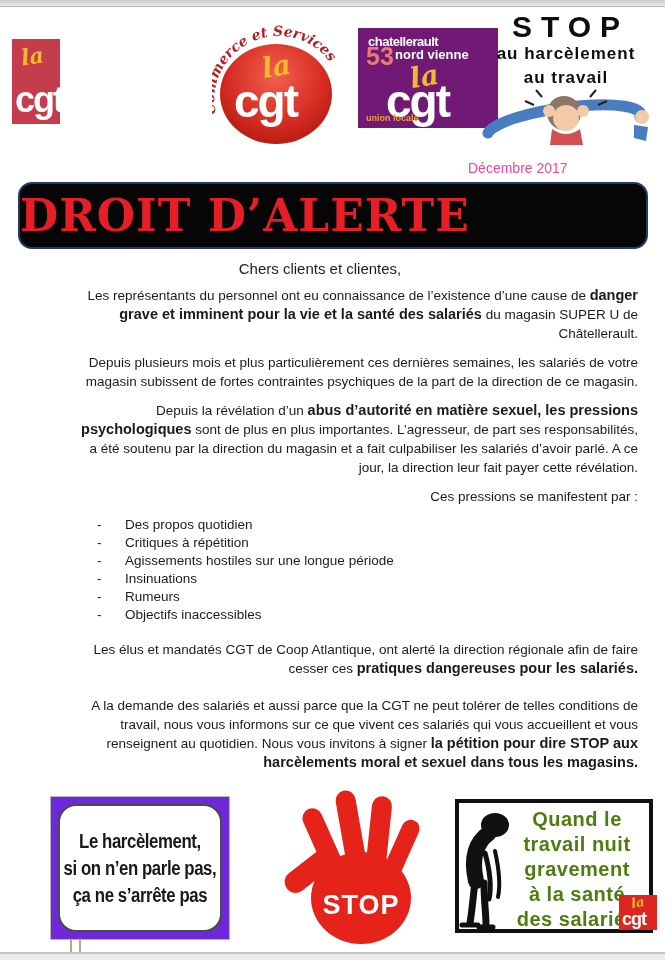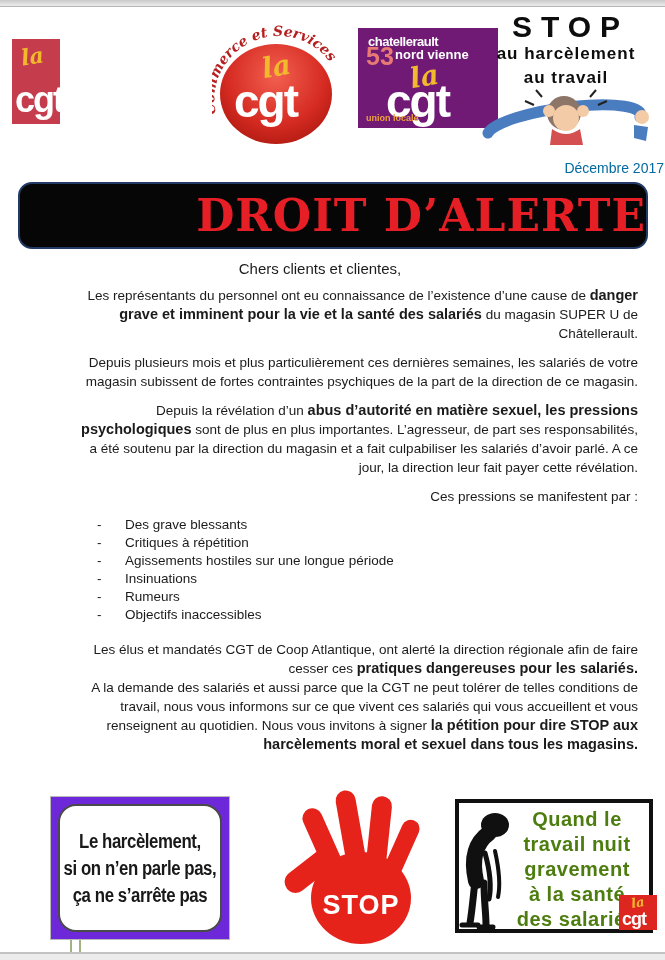--- a/index.html
+++ b/index.html
@@ -55,42 +55,42 @@
   .chat-line2 { position:absolute; left:37px; top:19px; font-size:13px; font-weight:bold; color:#fff; }
   .logo-chat .la-script { position:absolute; left:52px; top:32px; font-size:28px; transform:rotate(-10deg); }
   .logo-chat .cgt-white { position:absolute; left:28px; top:50px; font-size:46px; }
   .chat-footer { position:absolute; left:8px; bottom:5px; font-size:9px; font-weight:bold; color:#f0a23c; }
 
   .logo-stop { position:absolute; left:468px; top:12px; width:196px; height:166px; text-align:center; color:#0d0d0d; }
   .stop-word { font-size:30px; font-weight:bold; letter-spacing:9px; line-height:1; text-indent:9px; }
   .stop-line2 { font-size:17px; font-weight:bold; letter-spacing:1px; margin-top:2px; }
   .stop-line3 { font-size:17px; font-weight:bold; letter-spacing:1px; margin-top:4px; }
   .stop-cartoon { margin-top:1px; }
-  .date-line { position:absolute; left:468px; top:160px; width:196px; text-align:right; font-size:14px; color:#0369a1; }
+  .date-line { position:absolute; left:468px; top:160px; width:196px; text-align:left; font-size:14px; color:#ec4899; }
 
   
   .banner {
     position:absolute; left:18px; top:182px; width:630px; height:67px;
     background:#060606; border:2px solid #233a66; border-radius:14px;
-    display:flex; align-items:center; justify-content:flex-end;
+    display:flex; align-items:center; justify-content:flex-start;
   }
   .banner-text {
     font-family:"DejaVu Serif", serif; font-weight:bold; font-size:44px;
     color:#e51f25; letter-spacing:1px; white-space:nowrap;
   }
 
   .salutation { position:absolute; left:0; top:260px; width:640px; text-align:center; font-size:15px; color:#1c1c1c; }
 
   
   .doc-body { position:absolute; left:73px; top:286px; width:565px; font-size:13.5px; line-height:19px; color:#1b1b1b; }
   .doc-body p.para { margin-bottom:10px;text-align:right; }
   .doc-body .b { font-weight:bold; font-size:14.5px; }
   ul.pressions { list-style:none; margin:4px 0 16px 24px; font-size:13.5px; line-height:18px; }
   ul.pressions li::before { content:"-"; display:inline-block; width:28px; }
-  .grp2 p.para:first-child { margin-bottom:0; }
+  .grp2 p.para:first-child { margin-bottom:18px; }
 
   
   .sign-stick {
     position:absolute; left:70px; top:930px; width:11px; height:24px;
     border-left:2px solid #a4b183; border-right:2px solid #a4b183;
   }
   .sign-outer {
     position:absolute; left:50px; top:796px; width:180px; height:144px;
     background:#6d28d9; border:1px solid #b9b9b9;
   }
@@ -178,21 +178,21 @@
 <div class="salutation">Chers clients et clientes,</div>
 
 <div class="doc-body">
   <div>
       <p class="para"><span>Les représentants du personnel ont eu connaissance de l’existence d’une cause de </span><span class="b">danger grave et imminent pour la vie et la santé des salariés</span><span> du magasin SUPER U de Châtellerault.</span></p>
       <p class="para"><span>Depuis plusieurs mois et plus particulièrement ces dernières semaines, les salariés de votre magasin subissent de fortes contraintes psychiques de la part de la direction de ce magasin.</span></p>
       <p class="para"><span>Depuis la révélation d’un </span><span class="b">abus d’autorité en matière sexuel, les pressions psychologiques</span><span> sont de plus en plus importantes. L’agresseur, de part ses responsabilités, a été soutenu par la direction du magasin et a fait culpabiliser les salariés d’avoir parlé. A ce jour, la direction leur fait payer cette révélation.</span></p>
       <p class="para"><span>Ces pressions se manifestent par :</span></p>
     </div>
   <ul class="pressions">
-      <li>Des grave blessants</li>
+      <li>Des propos quotidien</li>
       <li>Critiques à répétition</li>
       <li>Agissements hostiles sur une longue période</li>
       <li>Insinuations</li>
       <li>Rumeurs</li>
       <li>Objectifs inaccessibles</li>
     </ul>
   <div class="grp2">
       <p class="para"><span>Les élus et mandatés CGT de Coop Atlantique, ont alerté la direction régionale afin de faire cesser ces </span><span class="b">pratiques dangereuses pour les salariés.</span></p>
       <p class="para"><span>A la demande des salariés et aussi parce que la CGT ne peut tolérer de telles conditions de travail, nous vous informons sur ce que vivent ces salariés qui vous accueillent et vous renseignent au quotidien. Nous vous invitons à signer </span><span class="b">la pétition pour dire STOP aux harcèlements moral et sexuel dans tous les magasins.</span></p>
     </div>

